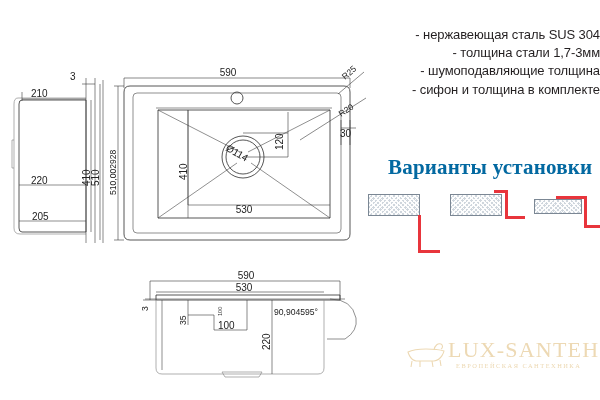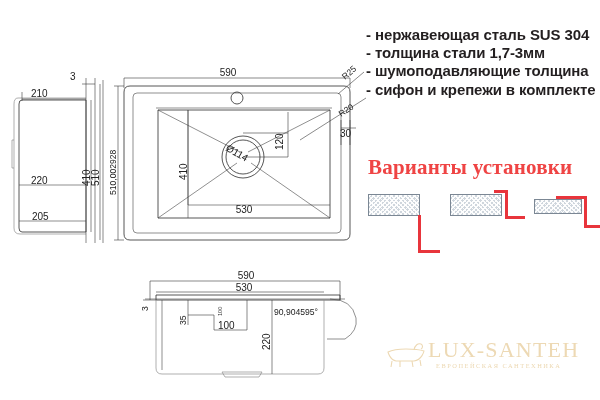--- a/index.html
+++ b/index.html
@@ -12,35 +12,36 @@
   }
   #root{position:absolute;inset:0;width:600px;height:400px;}
 
   .spec-list{
     position:absolute;
     left:366px; top:26px;
     width:234px;
   }
   .spec-line{
     font-family:"Liberation Sans", sans-serif;
-    font-size:15px;
-    font-weight:700;
+    font-size:13px;
+    font-weight:400;
     color:#231f20;
     line-height:18.2px;
     white-space:nowrap;
     letter-spacing:-0.1px;
+    text-align:right;
   }
 
   .variants-title{
     position:absolute;
-    left:368px; top:155px;
+    left:388px; top:155px;
     font-family:"Liberation Serif", serif;
     font-size:21px;
     font-weight:700;
-    color:#ef4444;
+    color:#0369a1;
     white-space:nowrap;
     letter-spacing:0.2px;
   }
 
   .variants-row{
     position:absolute;
     left:366px; top:186px;
     width:234px; height:74px;
   }
   .variant{position:absolute;top:0;}
@@ -50,21 +51,21 @@
     background-color:#cfd6dd;
     background-image:
       repeating-linear-gradient(45deg,  rgba(255,255,255,.95) 0 1.3px, rgba(255,255,255,0) 1.3px 3.2px),
       repeating-linear-gradient(-45deg, rgba(255,255,255,.95) 0 1.3px, rgba(255,255,255,0) 1.3px 3.2px);
     box-sizing:border-box;
   }
   .v-red{position:absolute;background:#e8353c;}
 
   .wm{
     position:absolute;
-    left:384px; top:338px;
+    left:404px; top:338px;
     width:196px; height:46px;
   }
   .wm-word{
     position:absolute;
     left:44px; top:-1px;
     font-family:"Liberation Serif", serif;
     font-size:22px;
     font-weight:400;
     color:#edd9b4;
     letter-spacing:1.2px;
@@ -235,21 +236,21 @@
       <text class="dimtxt" x="0" y="0" transform="translate(270,350) rotate(-90)">220</text>
 
       <text class="dimtxt-sm" x="274" y="315">90,904595°</text>
     </g>
   </svg>
 
   <div class="spec-list">
     <div class="spec-line">- нержавеющая сталь SUS 304</div>
     <div class="spec-line">- толщина стали 1,7-3мм</div>
     <div class="spec-line">- шумоподавляющие толщина</div>
-    <div class="spec-line">- сифон и крепежи в комплекте</div>
+    <div class="spec-line">- сифон и толщина в комплекте</div>
   </div>
 
   <div class="variants-title">Варианты установки</div>
 
   <div class="variants-row">
 
     <div class="variant" style="left:0px;width:80px;height:74px;">
       <div class="v-plate" style="left:2px;top:8px;width:52px;height:22px;"></div>
       <div class="v-red" style="left:52px;top:29px;width:3px;height:38px;"></div>
       <div class="v-red" style="left:52px;top:64px;width:22px;height:3px;"></div>

